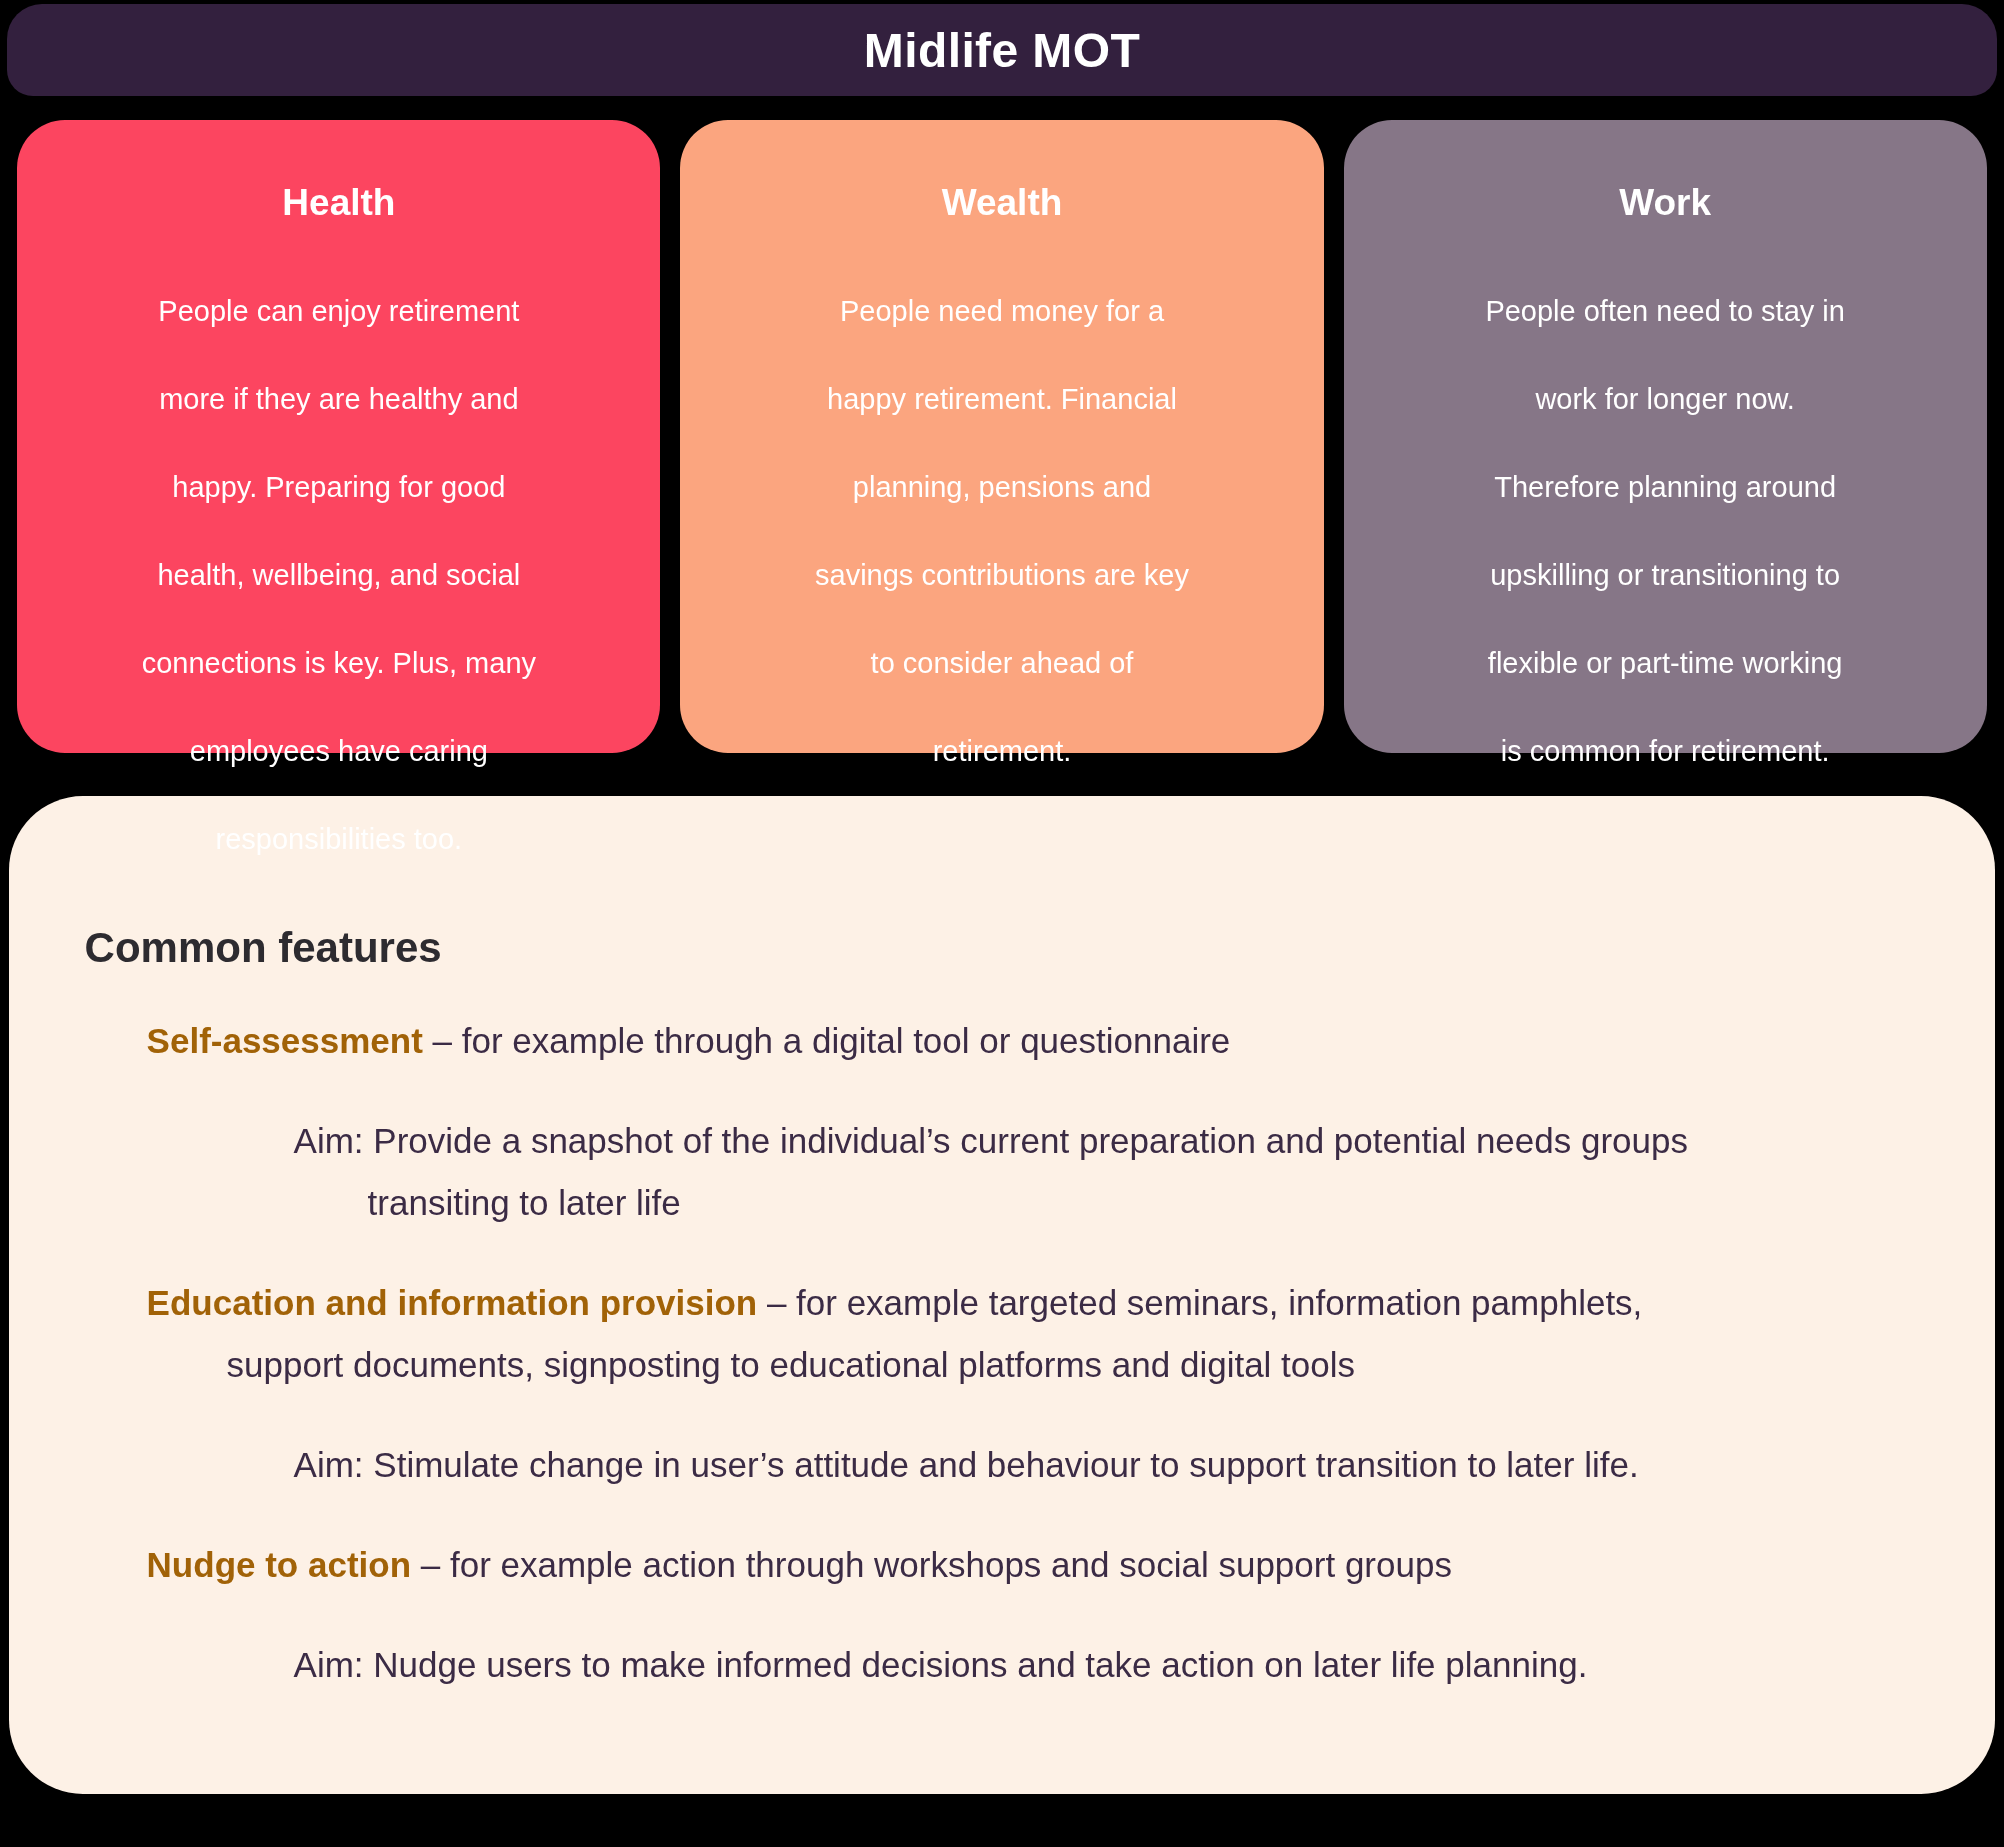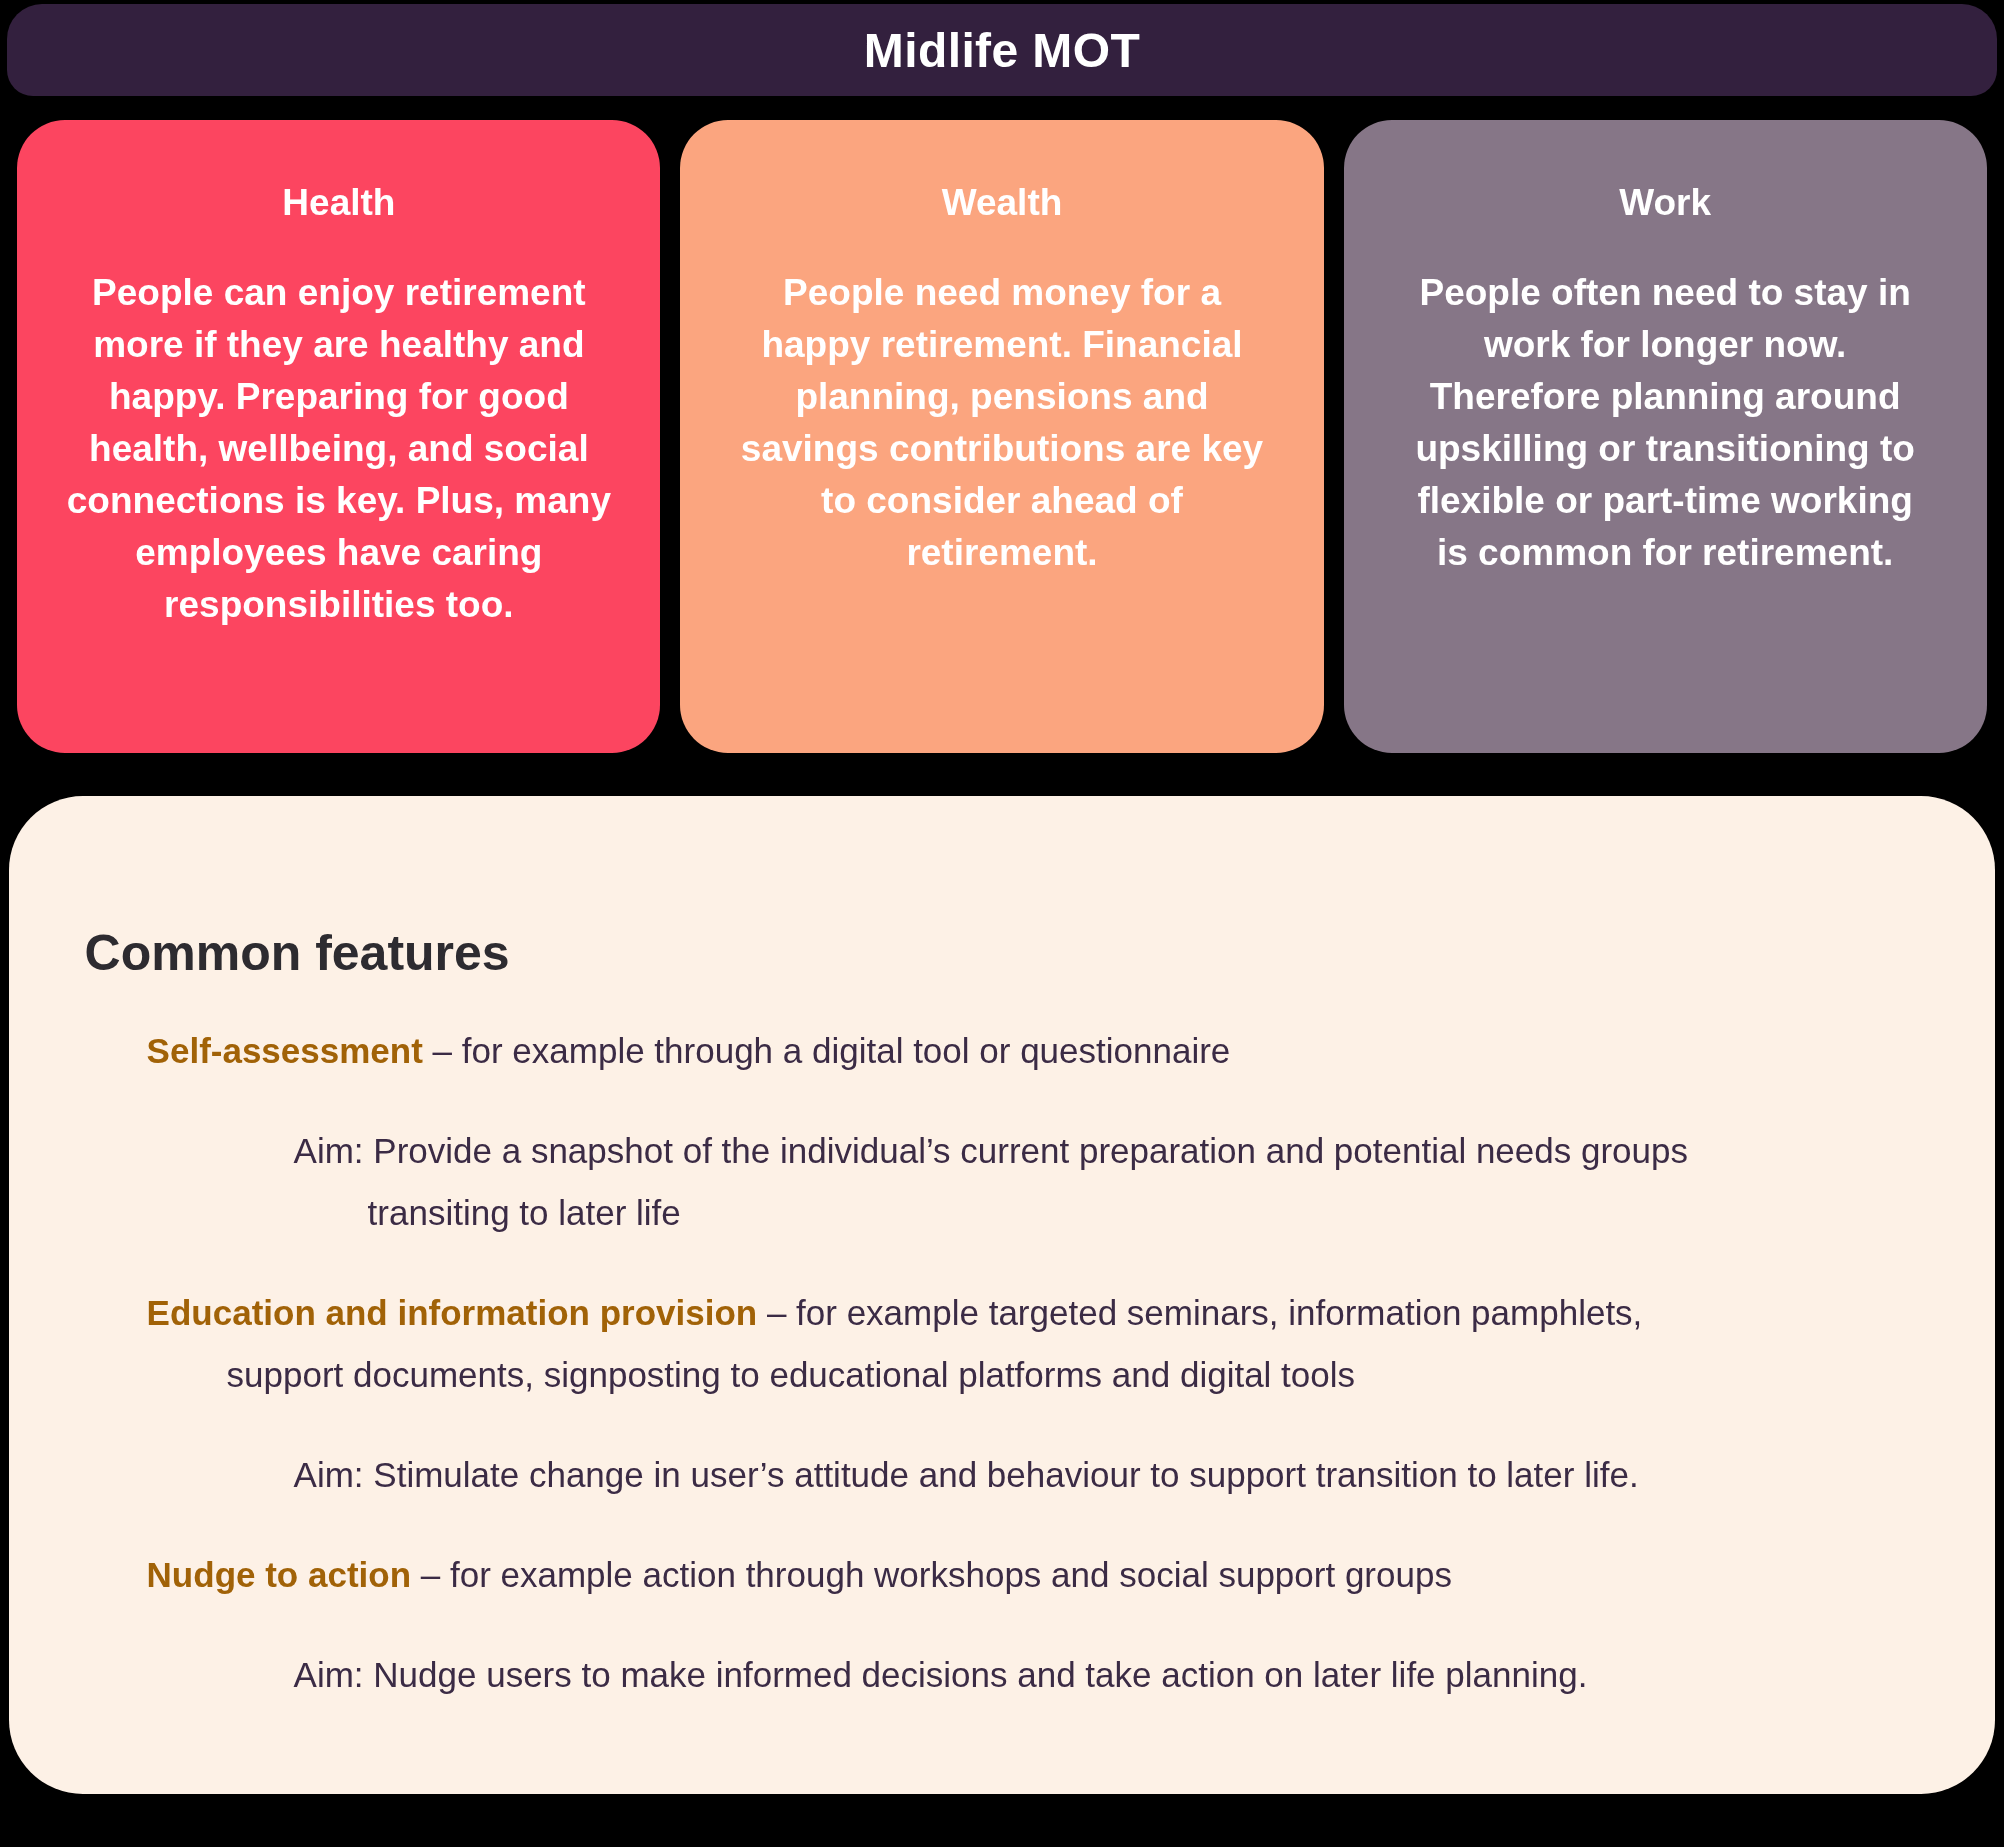--- a/index.html
+++ b/index.html
@@ -41,36 +41,36 @@
     padding:62px 33px 0 33px;
   }
   .card h2{
     margin:0;
     font-size:37px;
     font-weight:bold;
     color:#ffffff;
   }
   .card p{
     margin:43px 0 0 0;
-    font-size:37px;
-    line-height:52px;
+    font-size:29px;
+    line-height:88px;
     white-space:pre-line;
-    font-weight:700;
+    font-weight:400;
   }
   
   .panel{
     margin:43px 8.6px 0 8.6px;
     height:998px;
     border-radius:74px;
     box-sizing:border-box;
     padding:128px 52px 0 0;
   }
   .panel h2{
     margin:0 0 0 76px;
-    font-size:50px;
+    font-size:42px;
     font-weight:bold;
     color:#2d2b30;
   }
   .feature-line{
     margin:38px 0 0 0;
     font-size:35px;
     line-height:62px;
     color:#3b2b45;
     white-space:pre-line;
     padding-left:218px;

